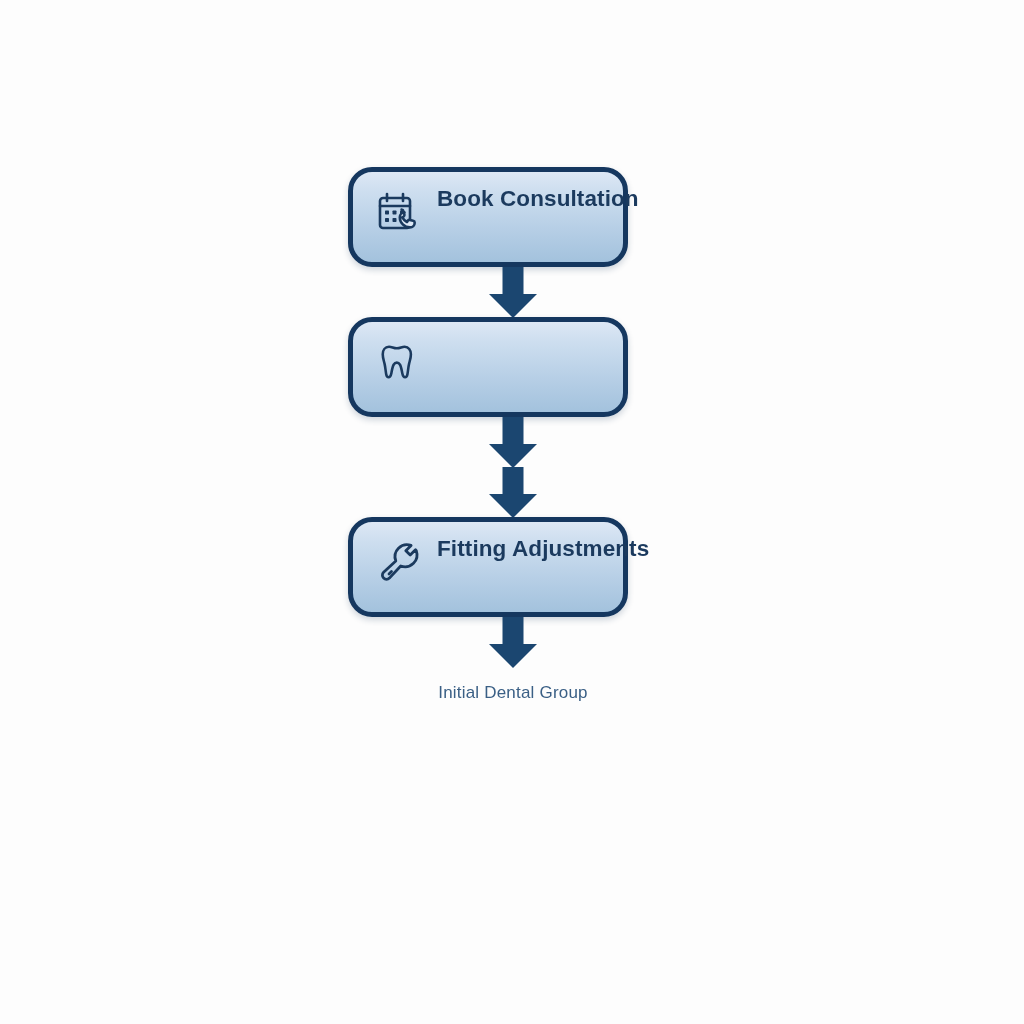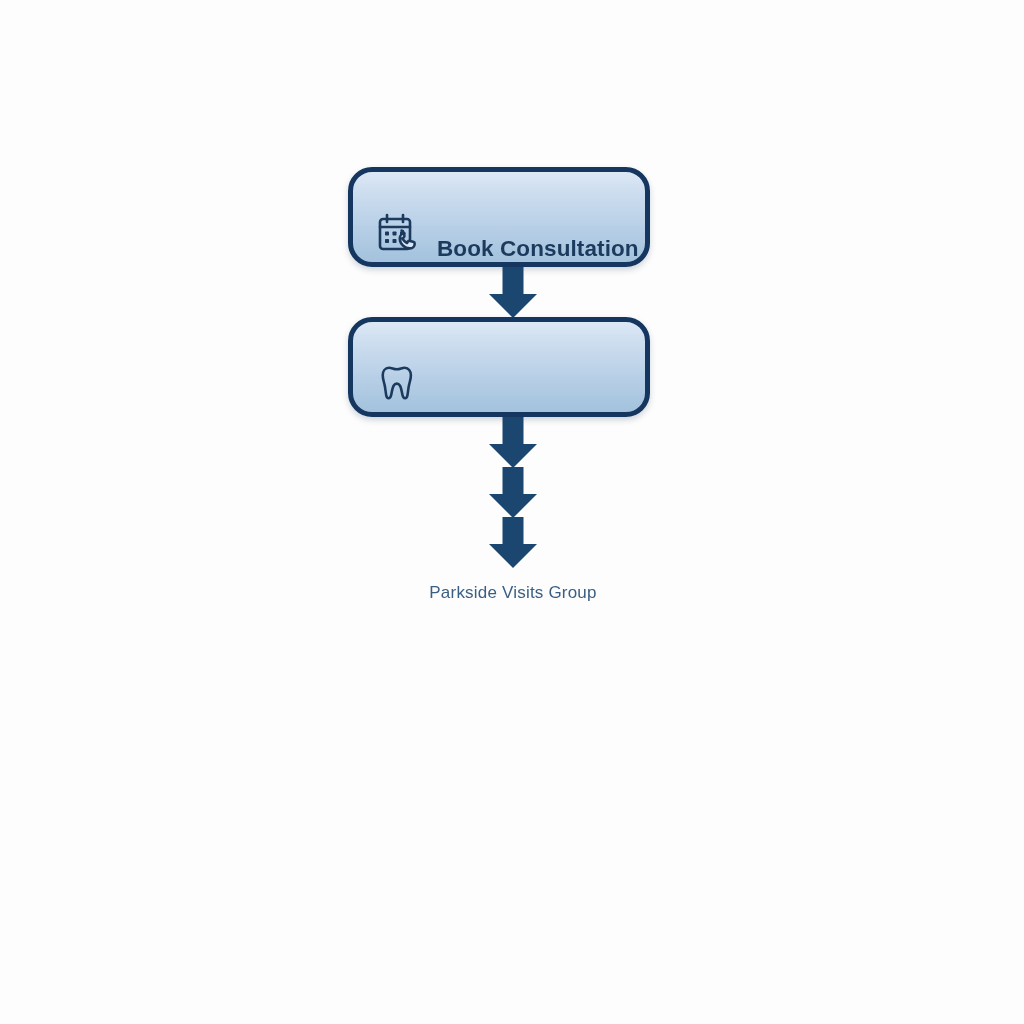--- a/index.html
+++ b/index.html
@@ -25,29 +25,29 @@
     position: absolute;
     left: 348px;
     top: 167px;
     width: 330px;
   }
 
   
   .step-box {
     position: relative;
     box-sizing: border-box;
-    width: 302px;
+    width: 280px;
     height: 100px;
     border: 5px solid #15375f;
     border-radius: 24px;
     background: linear-gradient(to bottom, #dde8f5 0%, #cddeef 22%, #b7cfe6 62%, #a3c2dd 100%);
     box-shadow: 0 3px 6px rgba(20, 50, 85, 0.20);
     display: flex;
-    align-items: flex-end;
-    padding: 0 18px 0 20px;
+    align-items: flex-start;
+    padding: 15px 18px 0 20px;
   }
 
   .step-icon {
     flex: 0 0 auto;
     width: 54px;
     height: 54px;
     display: flex;
     align-items: center;
     justify-content: center;
     margin-right: 10px;
@@ -158,23 +158,35 @@
       <span class="stem"></span>
       <span class="head"></span>
     </div>
 
 
     <div class="arrow">
       <span class="stem"></span>
       <span class="head"></span>
     </div>
 
+    <div class="step-box">
+      <span class="step-icon">
+        <svg viewBox="0 0 52 52" fill="none" stroke="#1b3a5e" stroke-width="2.8" stroke-linecap="round" stroke-linejoin="round">
+          <path d="M41.5 11.8l-5.3 5.3 -4.4-4.4 5.3-5.3c-4.4-1.5-9.3-0.5-12.6 2.8
+                   -3.4 3.4-4.3 8.4-2.7 12.8L9.6 34.3c-1.6 1.6-1.6 4.2 0 5.8
+                   1.6 1.6 4.2 1.6 5.8 0l11.3-12.1c4.4 1.6 9.4 0.6 12.8-2.7
+                   3.3-3.3 4.3-8.2 2.8-12.6z"></path>
+          <line x1="15" y1="36" x2="17.5" y2="33.5"></line>
+        </svg>
+      </span>
+      <span class="step-label">Fitting Adjustments</span>
+    </div>
 
     <div class="arrow">
       <span class="stem"></span>
       <span class="head"></span>
     </div>
 
 
-    <div class="caption">Parkside Visits Group</div>
+    <div class="caption">Initial Dental Group</div>
 
   </div>
 </div>
 
 </body></html>

